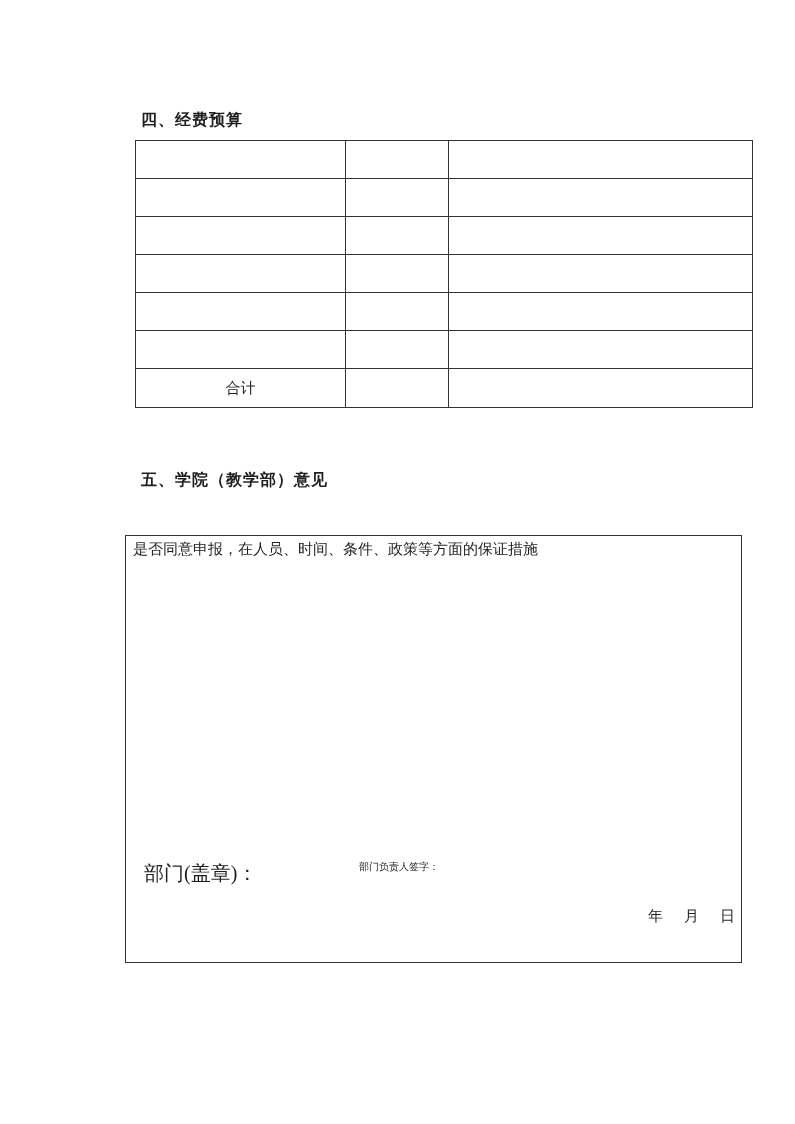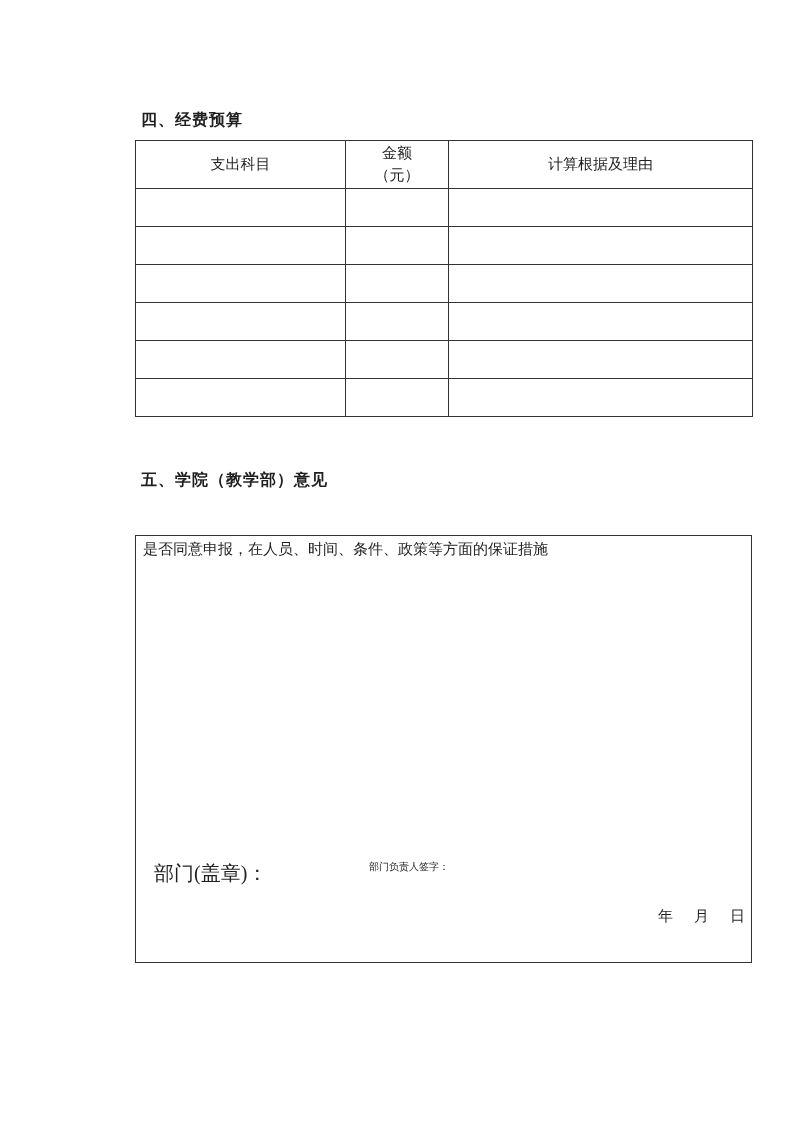--- a/index.html
+++ b/index.html
@@ -30,21 +30,21 @@
   .budget td {
     border: 1px solid #333333;
     font-size: 15px; text-align: center; vertical-align: middle;
     padding: 0; overflow: hidden;
   }
   .budget tr.hdr td   { height: 47px; line-height: 1.45; }
   .budget tr.data-row td { height: 37px; }
   .budget tr.total td { height: 38px; }
 
   .opinion-box {
-    position: absolute; left: 89px; top: 535px;
+    position: absolute; left: 79px; top: 535px;
     width: 615px; height: 426px;
     border: 1px solid #333333; background: #ffffff;
   }
   .opinion-prompt {
     position: absolute; left: 7px; top: 4px;
     font-size: 15px; line-height: 1.3; white-space: nowrap;
   }
   .seal-label { position: absolute; left: 18px;  top: 324px; font-size: 20px; white-space: nowrap; }
   .sign-label { position: absolute; left: 233px; top: 324px; font-size: 10px; white-space: nowrap; }
   .date-line  {
@@ -64,28 +64,20 @@
 
   <h2 class="sec-title" id="budget-heading">四、经费预算</h2>
 
   <table class="budget">
     <colgroup>
         <col class="c1">
         <col class="c2">
         <col class="c3">
       </colgroup>
     <tbody>
-      <tr class="hdr">
-        <td>支出科目</td>
-        <td>
-          <div>金额</div>
-          <div>（元）</div>
-        </td>
-        <td>计算根据及理由</td>
-      </tr>
 
       <tr class="data-row">
           <td></td>
           <td></td>
           <td></td>
         </tr>
         <tr class="data-row">
           <td></td>
           <td></td>
           <td></td>
@@ -103,20 +95,25 @@
         <tr class="data-row">
           <td></td>
           <td></td>
           <td></td>
         </tr>
         <tr class="data-row">
           <td></td>
           <td></td>
           <td></td>
         </tr>
+        <tr class="total">
+        <td>合计</td>
+        <td></td>
+        <td></td>
+      </tr>
     </tbody>
   </table>
 
   <h2 class="sec-title" id="opinion-heading">五、学院（教学部）意见</h2>
 
   <div class="opinion-box">
     <div class="opinion-prompt">是否同意申报，在人员、时间、条件、政策等方面的保证措施</div>
     <div class="seal-label">部门(盖章)：</div>
     <div class="sign-label">部门负责人签字：</div>
     <div class="date-line">

